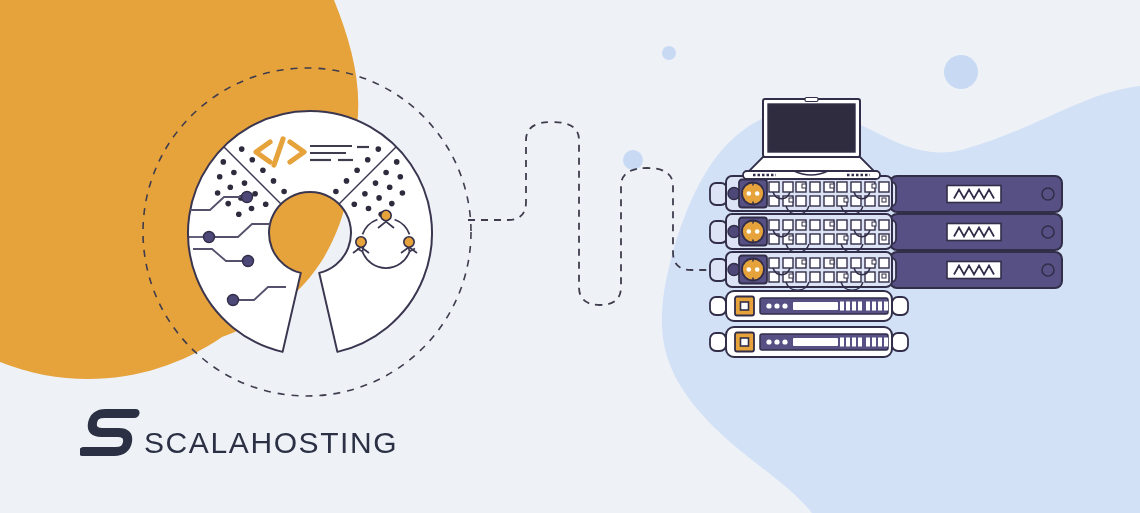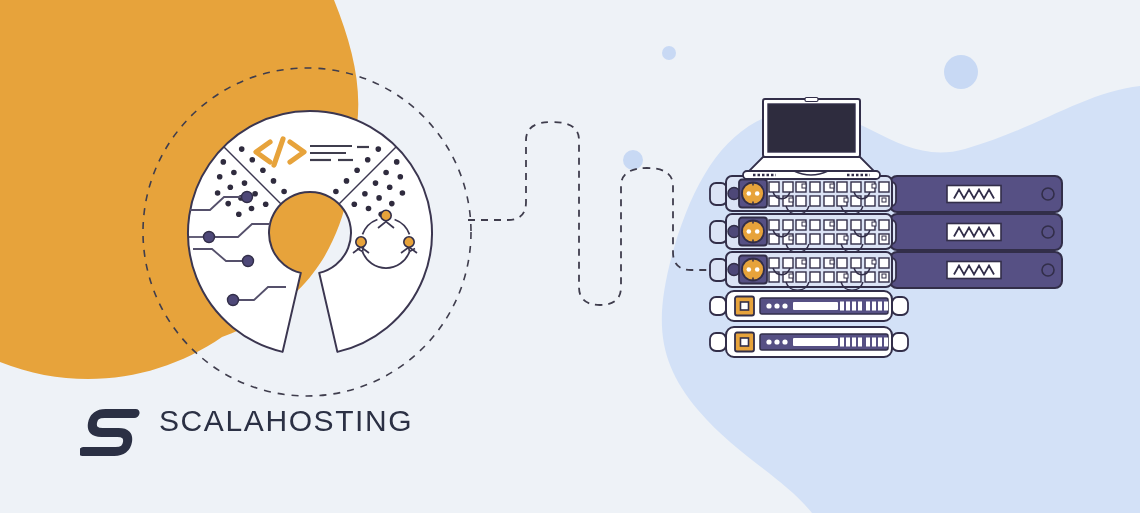--- a/index.html
+++ b/index.html
@@ -1,18 +1,18 @@
 <!DOCTYPE html>
 <html style="--c-background: #eef2f7; --c-orange: #e7a33b; --c-blue-blob: #d3e1f7; --c-blue-accent: #c8d9f4; --c-purple: #565084; --c-purple-dark: #4e4878; --c-outline: #322e49; --c-server-body: #dbe3f5; --c-screen: #2e2c3e; --c-white: #ffffff; --c-line-gray: #3f3d4d; --c-trace-gray: #55506b; --c-logo: #2b3044;"><head>
 <meta charset="utf-8">
 <style>
   html,body{margin:0;padding:0;background:#e8e8e8;font-family:"Liberation Sans",sans-serif;}
   .stage{position:relative;width:1140px;height:513px;overflow:hidden;background:var(--c-background,#eef2f7);}
   .stage svg.hero{position:absolute;left:0;top:0;display:block;}
-  .logo{position:absolute;left:80px;top:404px;display:flex;align-items:flex-start;gap:15px;}
+  .logo{position:absolute;left:80px;top:404px;display:flex;align-items:flex-end;}
   .logo-text{font-size:30px;letter-spacing:1.6px;color:var(--c-logo,#2b3044);font-weight:500;}
 </style>
 </head>
 <body>
 
 <div class="stage">
 <svg class="hero" width="1140" height="513" viewBox="0 0 1140 513" xmlns="http://www.w3.org/2000/svg">
   <defs>
 
     <g id="lightRow">

